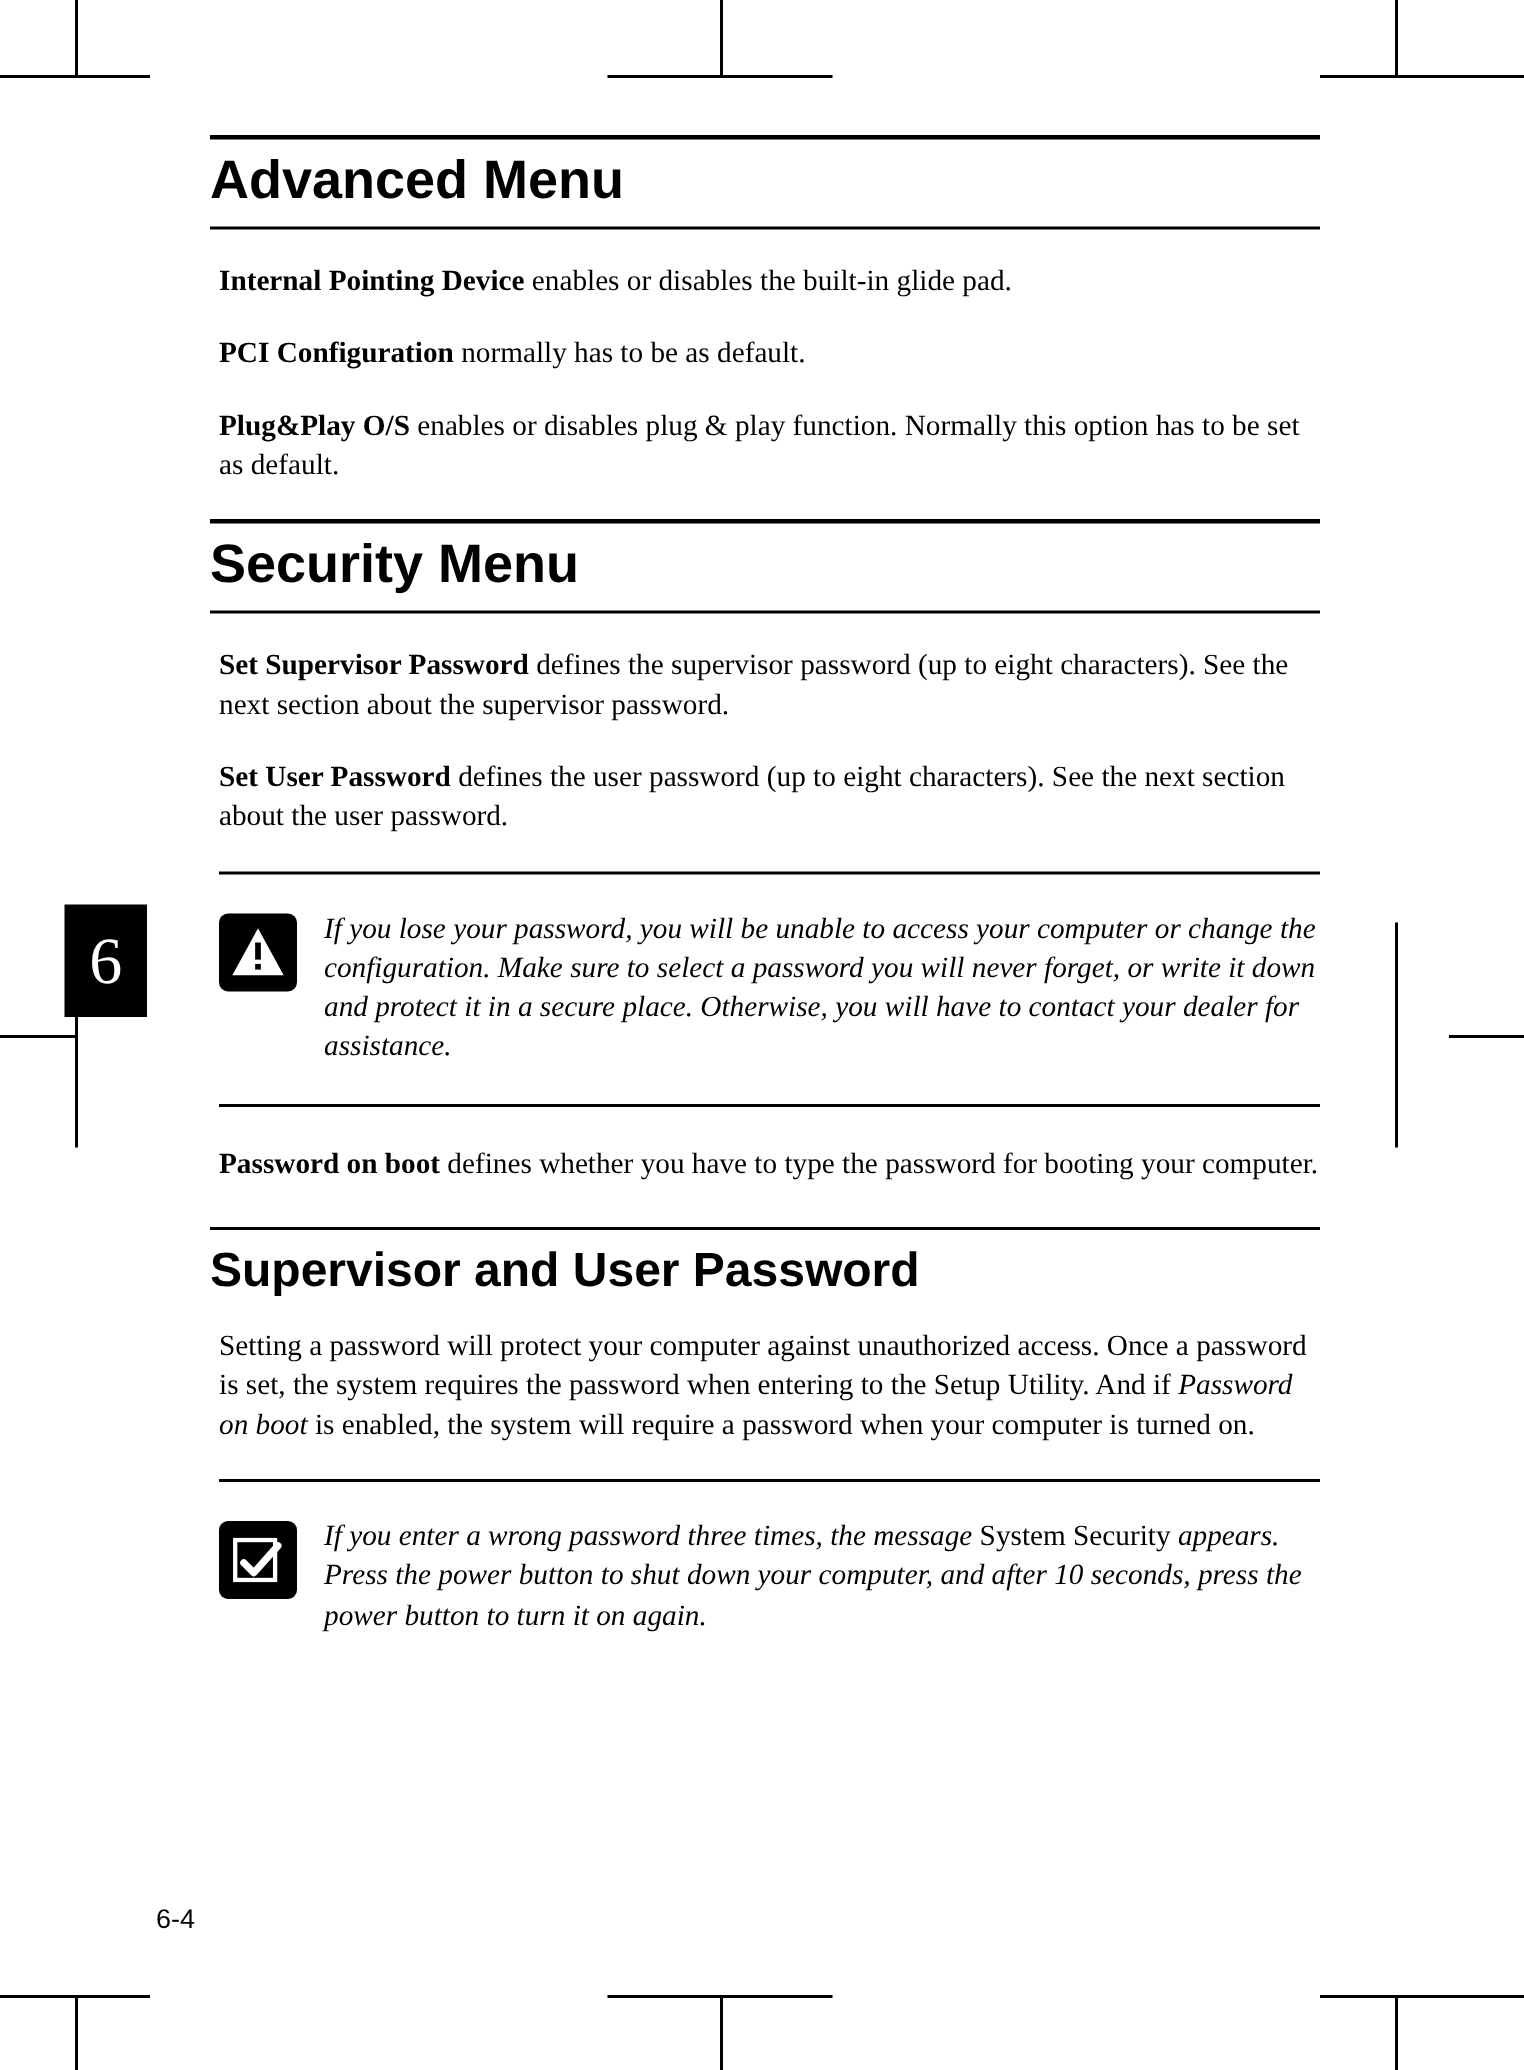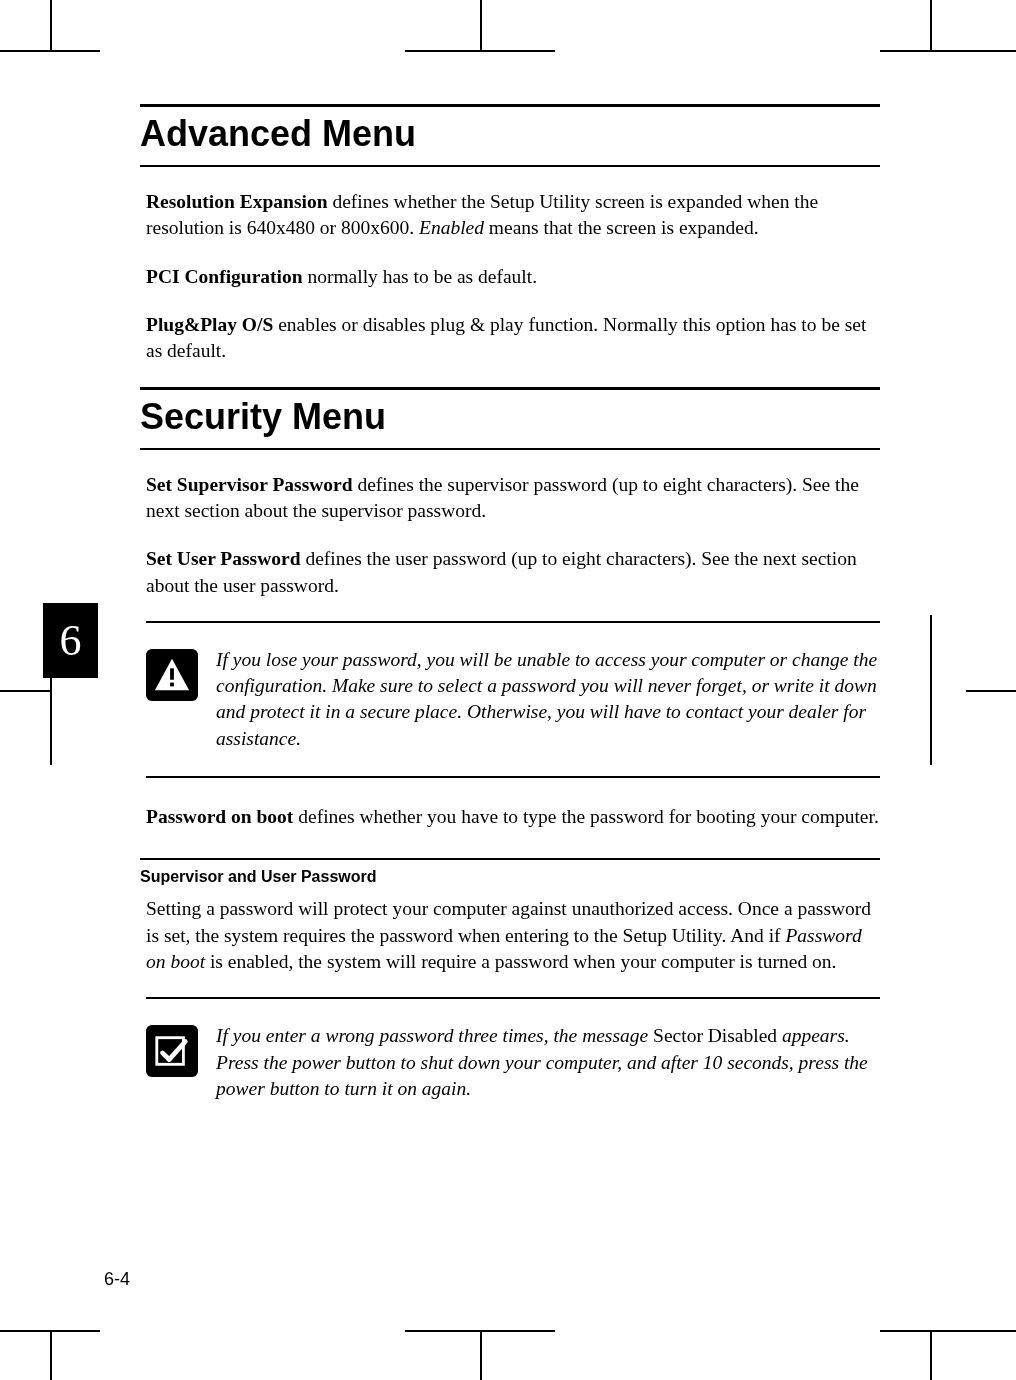--- a/index.html
+++ b/index.html
@@ -4,39 +4,39 @@
 <style>
   * { box-sizing: border-box; margin: 0; padding: 0; }
   html, body { width: 1016px; height: 1380px; background: #fff; font-family: "Times New Roman", Times, serif; color: #000; }
   .page { position: relative; width: 1016px; height: 1380px; }
 
   
   .crop { position: absolute; background: #000; }
   .crop.h { height: 2px; }
   .crop.v { width: 2px; }
 
-  .content { position: absolute; left: 140px; top: 104px; width: 740px; }
+  .content { position: absolute; left: 140px; top: 90px; width: 740px; }
 
   .h1 {
     font-family: Arial, Helvetica, sans-serif;
     font-weight: bold;
     font-size: 36px;
     border-top: 3px solid #000;
     border-bottom: 2px solid #000;
     padding: 6px 0 10px 0;
     margin-bottom: 22px;
   }
   .h2 {
     font-family: Arial, Helvetica, sans-serif;
     font-weight: bold;
-    font-size: 16px;
+    font-size: 32px;
     border-top: 2px solid #000;
     padding: 8px 0 6px 0;
     margin-top: 28px;
-    margin-bottom: 4px;
+    margin-bottom: 14px;
   }
   .para {
     font-size: 19.5px;
     line-height: 1.35;
     margin: 0 0 22px 6px;
   }
   .para b { font-weight: bold; }
   .para i, .para em { font-style: italic; }
   .inline { display: inline; }
 
@@ -112,24 +112,24 @@
   <div class="crop v" style="left:930px; top:615px; height:150px;"></div>
 
   <div class="chaptab" style="top:603px;">
     <span>6</span>
   </div>
 
   <div class="content">
 
     <div class="h1">Advanced Menu</div>
 
+    <p class="para">
+      <b>Internal Pointing Device</b><span class="inline"> enables or disables the built-in glide pad.</span>
+    </p>
 
-    <p class="para">
-      <b>Resolution Expansion</b><span class="inline"> defines whether the Setup Utility screen is expanded when the resolution is 640x480 or 800x600.  </span><i>Enabled</i><span class="inline"> means that the screen is expanded.</span>
-    </p>
 
     <p class="para">
       <b>PCI Configuration</b><span class="inline"> normally has to be as default.</span>
     </p>
 
     <p class="para">
       <b>Plug&amp;Play O/S</b><span class="inline"> enables or disables plug &amp; play function. Normally this option has to be set as default.</span>
     </p>
 
     <div class="h1">Security Menu</div>
@@ -165,20 +165,20 @@
     </p>
 
     <div class="callout no-bottom">
       <div class="iconbox">
         <svg viewBox="0 0 40 40">
             <rect x="4" y="6" width="28" height="28" fill="none" stroke="#fff" stroke-width="3"></rect>
             <polyline points="10,22 17,29 34,10" fill="none" stroke="#fff" stroke-width="5" stroke-linecap="round" stroke-linejoin="round"></polyline>
           </svg>
       </div>
       <div class="txt">
-        <span>If you enter a wrong password three times, the message </span><span class="roman">Sector Disabled</span><span> appears. Press the power button to shut down your computer, and after 10 seconds, press the power button to turn it on again.</span>
+        <span>If you enter a wrong password three times, the message </span><span class="roman">System Security</span><span> appears. Press the power button to shut down your computer, and after 10 seconds, press the power button to turn it on again.</span>
       </div>
     </div>
 
   </div>
 
   <div class="pagenum">6-4</div>
 </div>
 
 </body></html>

